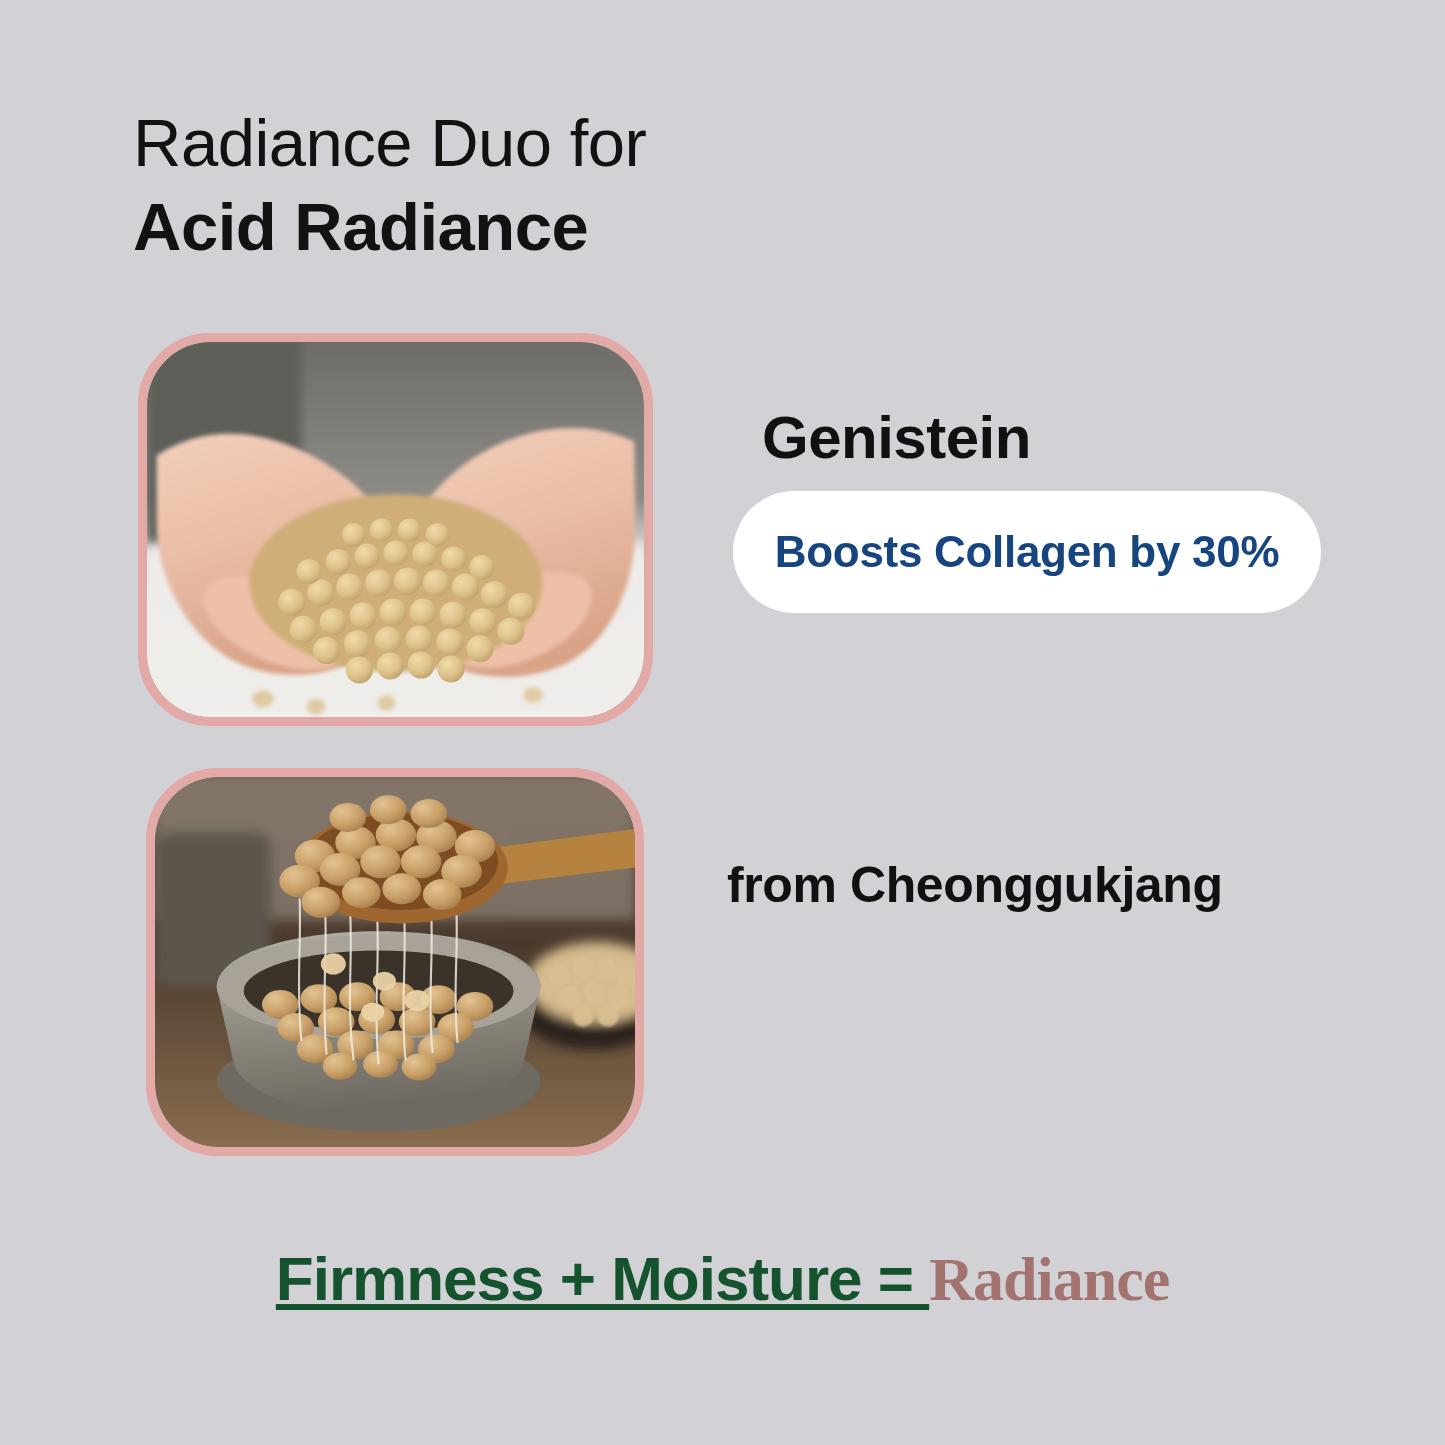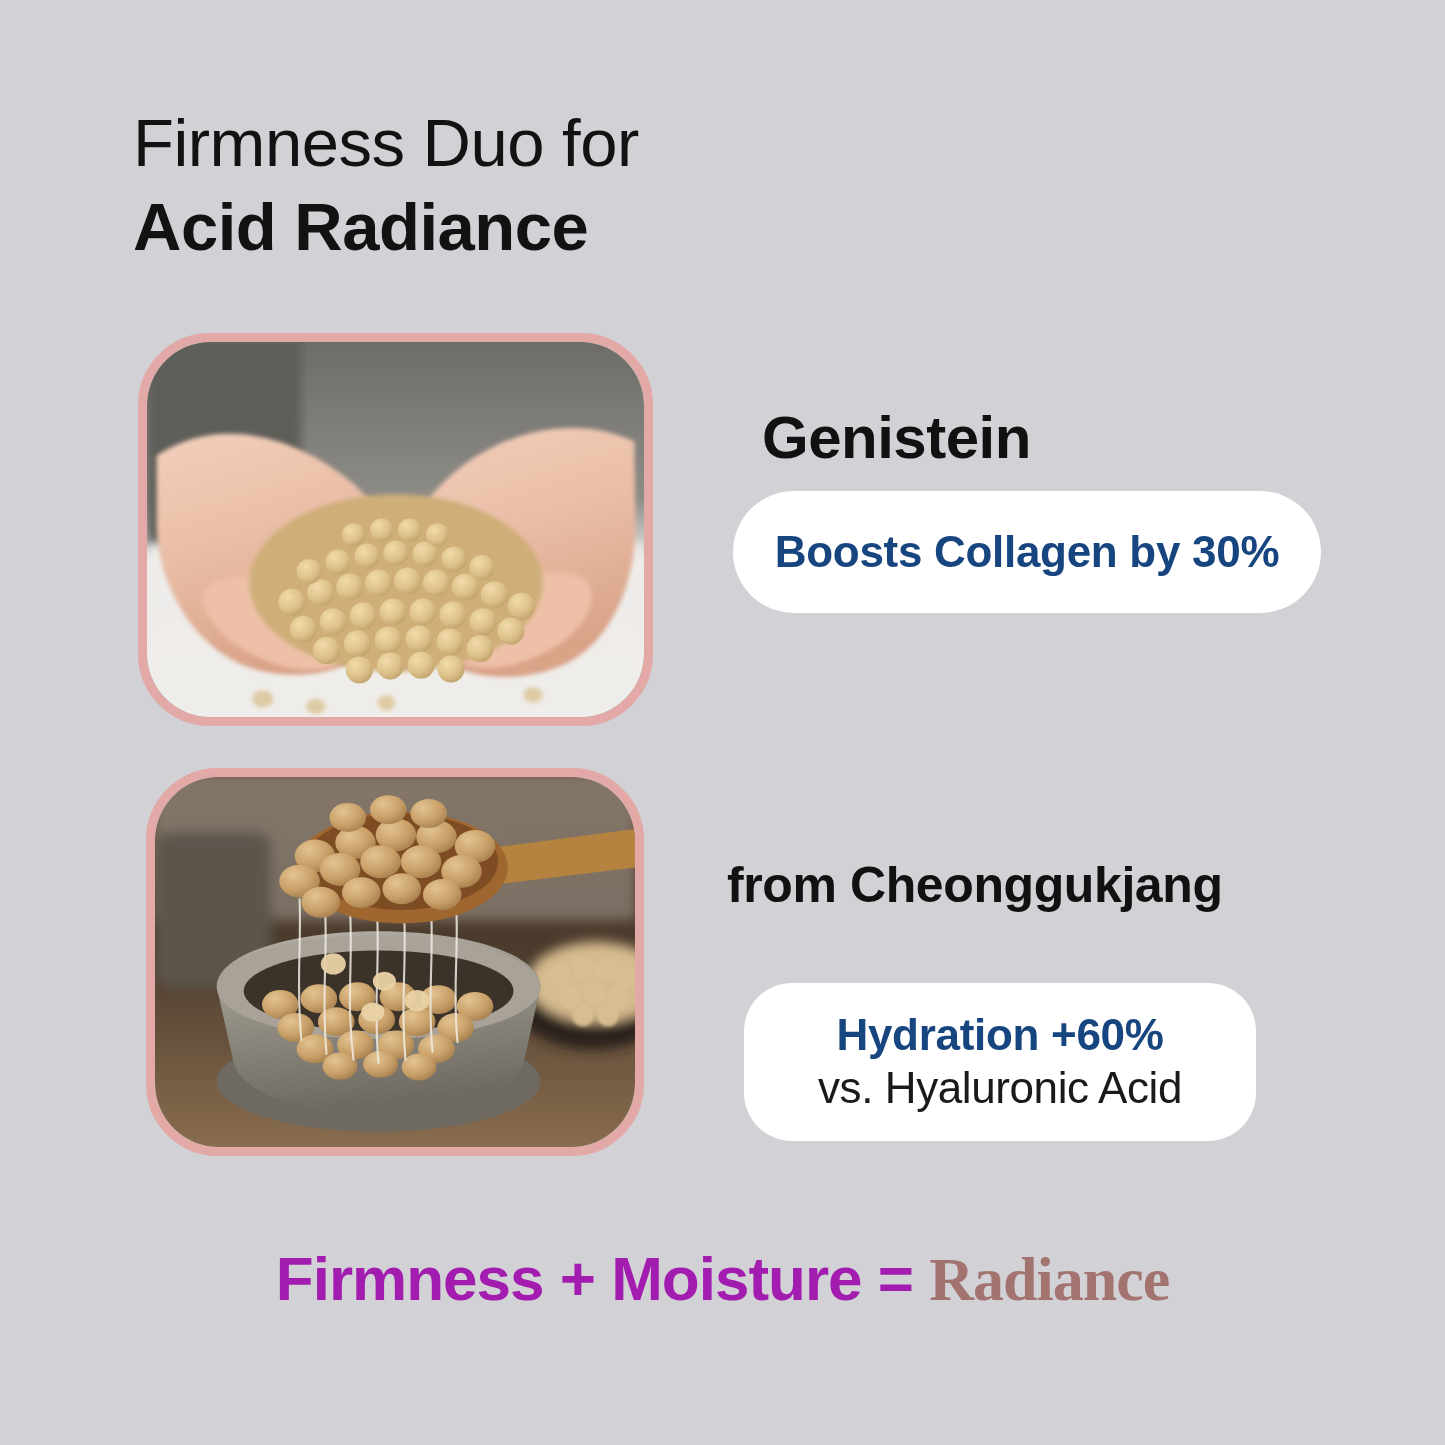--- a/index.html
+++ b/index.html
@@ -166,30 +166,30 @@
     position: absolute;
     left: 0;
     top: 1243px;
     width: 1445px;
     text-align: center;
     font-size: 62px;
     font-weight: 700;
     letter-spacing: -1px;
     white-space: nowrap;
   }
-  .footer-eq .dark { color: #a21caf; }
+  .footer-eq .dark { color: #14532d; text-decoration: underline; }
   .footer-eq .accent { color: #a3746f; font-family: Liberation Serif, serif; }
 </style>
 </head>
 <body>
 
 <div id="infographic">
 
   <div class="headline">
-    <span class="headline-line1">Firmness Duo for</span>
+    <span class="headline-line1">Radiance Duo for</span>
     <span class="headline-line2">Acid Radiance</span>
   </div>
 
   <div class="row row-genistein">
 
     <div class="photo-frame genistein">
       <div class="photo-inner">
         <svg class="photo-svg" viewBox="0 0 515 393" preserveAspectRatio="xMidYMid slice" aria-hidden="true">
           <defs>
             <linearGradient id="g1bg" x1="0" y1="0" x2="0" y2="1">
@@ -410,23 +410,19 @@
               <ellipse cx="242" cy="36" rx="19" ry="15"></ellipse>
             <ellipse cx="284" cy="40" rx="19" ry="15"></ellipse>
           </g>
         </svg>
       </div>
     </div>
 
 
     <div class="ing-subtitle">from Cheonggukjang</div>
 
-    <div class="pill pga">
-      <span class="pill-line-blue">Hydration +60%</span>
-      <span class="pill-line-dark">vs. Hyaluronic Acid</span>
-    </div>
   </div>
 
   <div class="footer-eq">
     <span class="dark">Firmness + Moisture = </span><span class="accent">Radiance</span>
   </div>
 
 </div>
 
 </body></html>

